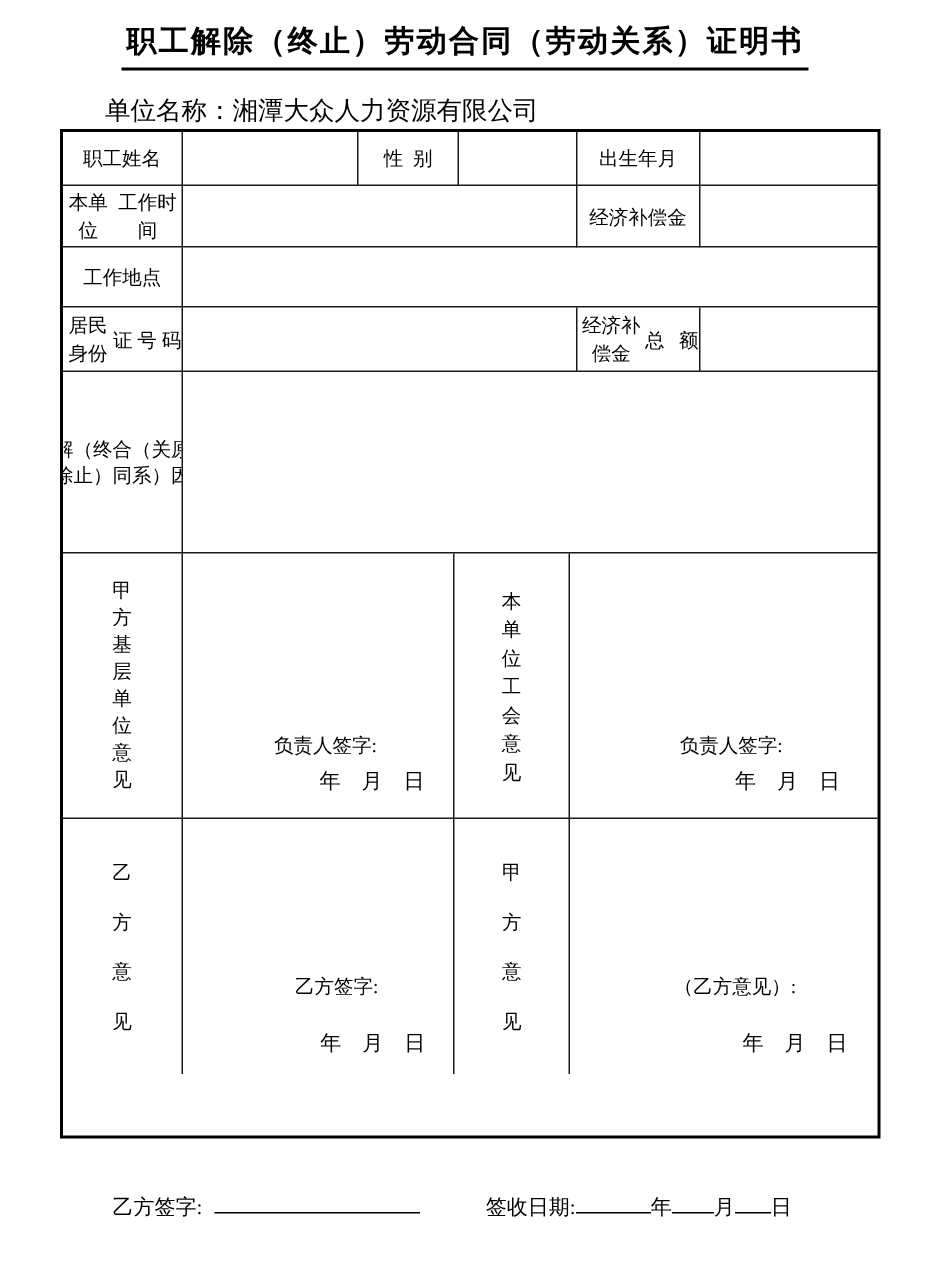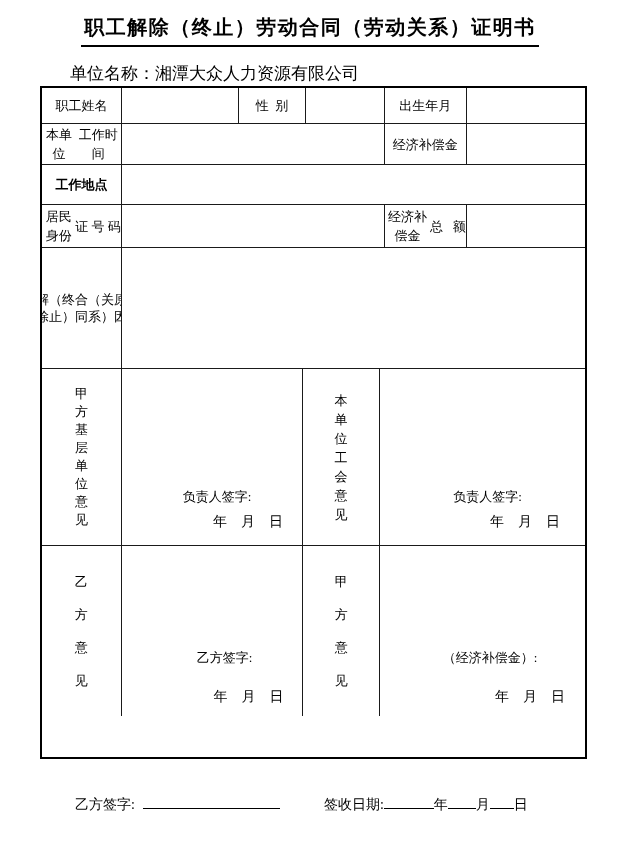--- a/index.html
+++ b/index.html
@@ -67,21 +67,21 @@
   .cell.last { border-right: none; }
   .trow.lastrow .cell { border-bottom: none; }
   .lbl { flex-direction: row; }
   .pre { white-space: pre; }
   
   .w73 { width: 81px; } .w119 { width: 119px; } .w68 { width: 68px; }
   .w80 { width: 80px; } .w83 { width: 83px; } .w120 { width: 120px; }
   .w267 { width: 267px; } .w470 { width: 470px; }
   .w184 { width: 184px; } .w78 { width: 78px; } .w208 { width: 208px; }
   
-  .h36 { height: 36px; } .h41 { height: 41px; } .h40 { height: 40px; font-weight: bold; }
+  .h36 { height: 36px; } .h41 { height: 41px; } .h40 { height: 40px; }
   .h43 { height: 43px; } .h121 { height: 121px; } .h177 { height: 177px; }
   .h170 { height: 170px; }
   
   .vtext {
     width: 16px;
     word-break: break-all;
     font-size: 13px;
   }
   .lh18 { line-height: 18px; }
   .lh19 { line-height: 19px; }
@@ -209,21 +209,21 @@
         <div class="vtext lh33">乙方意见</div>
       </div>
       <div class="cell w184 h170 signcell p-b-sign">
         <div class="slabel">乙方签字:</div>
         <div class="dline">年    月    日</div>
       </div>
       <div class="cell w78 h170">
         <div class="vtext lh33">甲方意见</div>
       </div>
       <div class="cell w208 h170 last signcell p-a-sign">
-        <div class="slabel">（经济补偿金）:</div>
+        <div class="slabel">（乙方意见）:</div>
         <div class="dline">年    月    日</div>
       </div>
     </div>
 
   </div>
 
   <div class="footer"><span>乙方签字:</span><span class="uline long"></span><span class="receipt">签收日期:</span><span class="uline w50"></span><span>年</span><span class="uline w28"></span><span>月</span><span class="uline w24"></span><span>日</span></div>
 
 </div>
 

